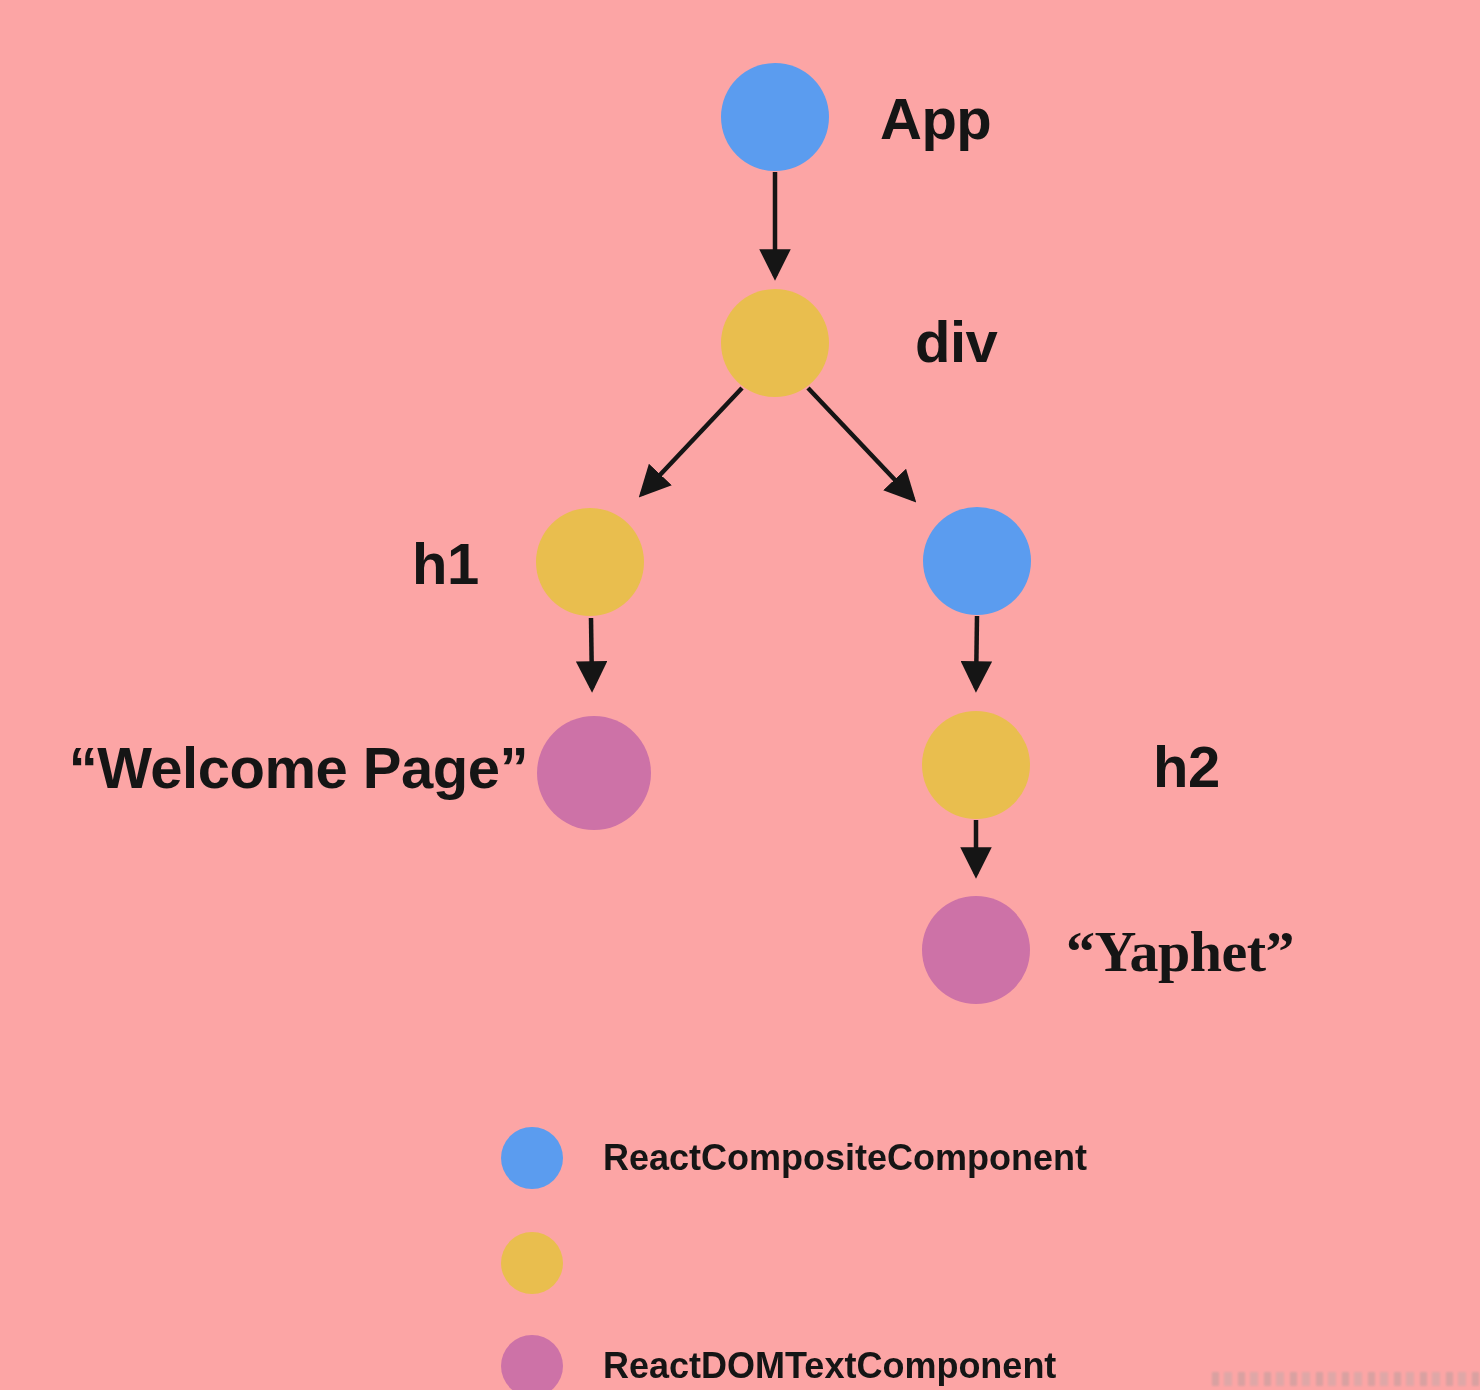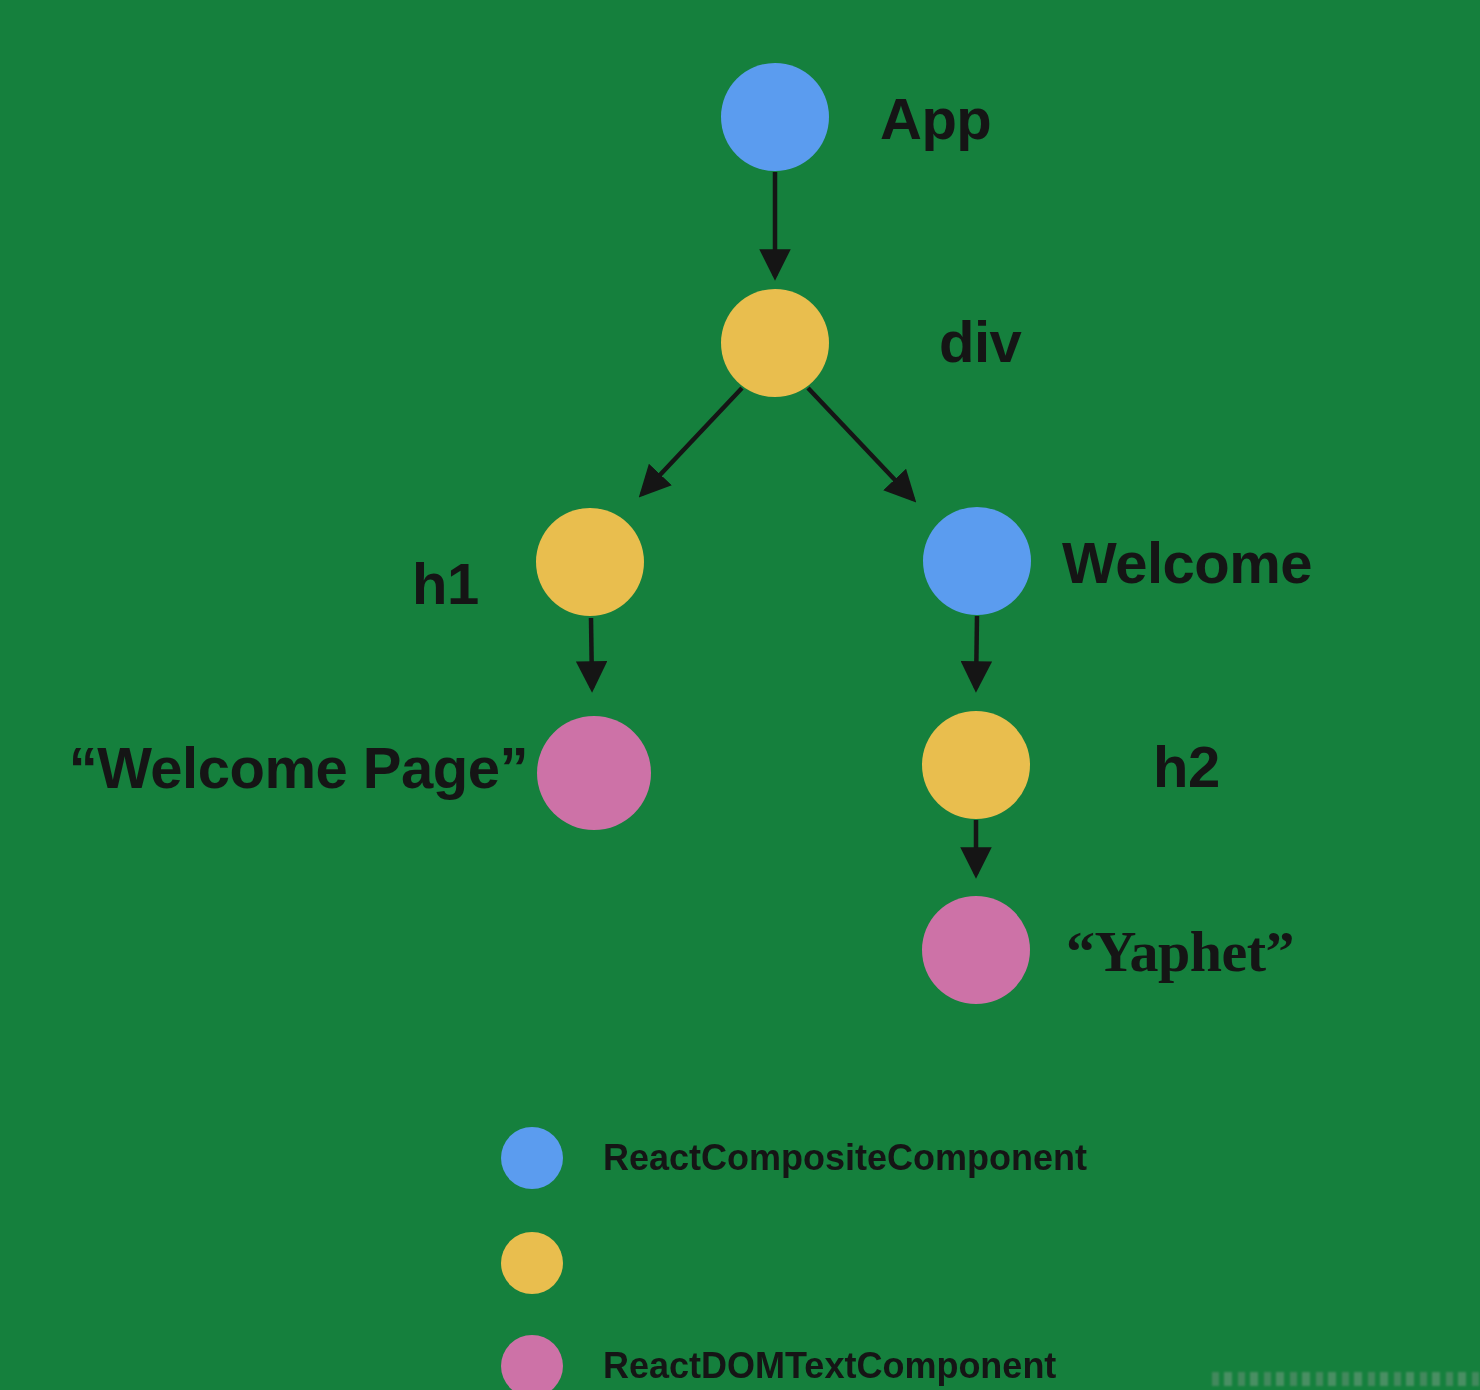--- a/index.html
+++ b/index.html
@@ -4,21 +4,21 @@
 <style>
   html, body {
     margin: 0;
     padding: 0;
     background: #ffffff;
   }
   #stage {
     position: relative;
     width: 1480px;
     height: 1390px;
-    background: #15803d;
+    background: #fca5a5;
     overflow: hidden;
     font-family: "Liberation Sans", sans-serif;
   }
   #edges {
     position: absolute;
     left: 0; top: 0;
     width: 1480px; height: 1390px;
     pointer-events: none;
   }
   .edge {
@@ -42,22 +42,22 @@
   .node-label {
     position: absolute;
     transform: translateY(-50%);
     font-size: 58px;
     font-weight: 700;
     color: #151515;
     white-space: nowrap;
     letter-spacing: -0.5px;
   }
   .label-app          { left: 880px;  top: 118px; }
-  .label-div          { left: 915px;  top: 341px; margin-left: 24px; }
-  .label-h1           { left: 412px;  top: 583px; }
+  .label-div          { left: 915px;  top: 341px; }
+  .label-h1           { left: 412px;  top: 563px; }
   .label-welcome      { left: 1062px; top: 562px; }
   .label-welcome-page { right: 952px; top: 767px; }
   .label-h2           { left: 1153px; top: 766px; }
   .label-yaphet       { left: 1066px; top: 951px; font-family: Liberation Serif, serif; }
   .legend-swatch {
     position: absolute;
     width: 62px;
     height: 62px;
     border-radius: 50%;
     left: 501px;
@@ -117,21 +117,20 @@
   <div class="node node-div" style="background-color: rgb(233, 190, 78);"></div>
   <div class="node node-h1" style="background-color: rgb(233, 190, 78);"></div>
   <div class="node node-welcome" style="background-color: rgb(91, 156, 239);"></div>
   <div class="node node-wptext" style="background-color: rgb(205, 114, 167);"></div>
   <div class="node node-h2" style="background-color: rgb(233, 190, 78);"></div>
   <div class="node node-yaphet" style="background-color: rgb(205, 114, 167);"></div>
 
   <div class="node-label label-app">App</div>
   <div class="node-label label-div">div</div>
   <div class="node-label label-h1">h1</div>
-  <div class="node-label label-welcome">Welcome</div>
   <div class="node-label label-welcome-page">“Welcome Page”</div>
   <div class="node-label label-h2">h2</div>
   <div class="node-label label-yaphet">“Yaphet”</div>
 
   <div class="legend-swatch swatch-1" style="background-color: rgb(91, 156, 239);"></div>
   <div class="legend-label legend-label-1">ReactCompositeComponent</div>
 
   <div class="legend-swatch swatch-2" style="background-color: rgb(233, 190, 78);"></div>
 
   <div class="legend-swatch swatch-3" style="background-color: rgb(205, 114, 167);"></div>

